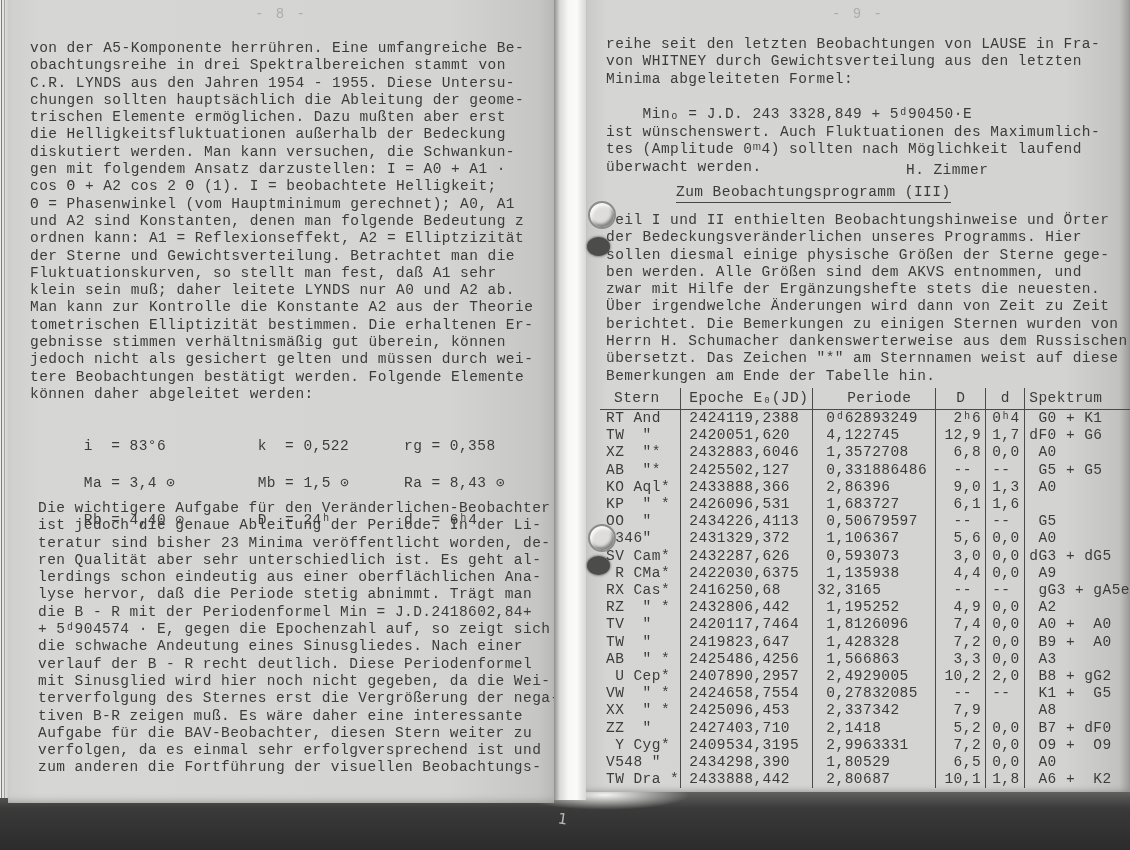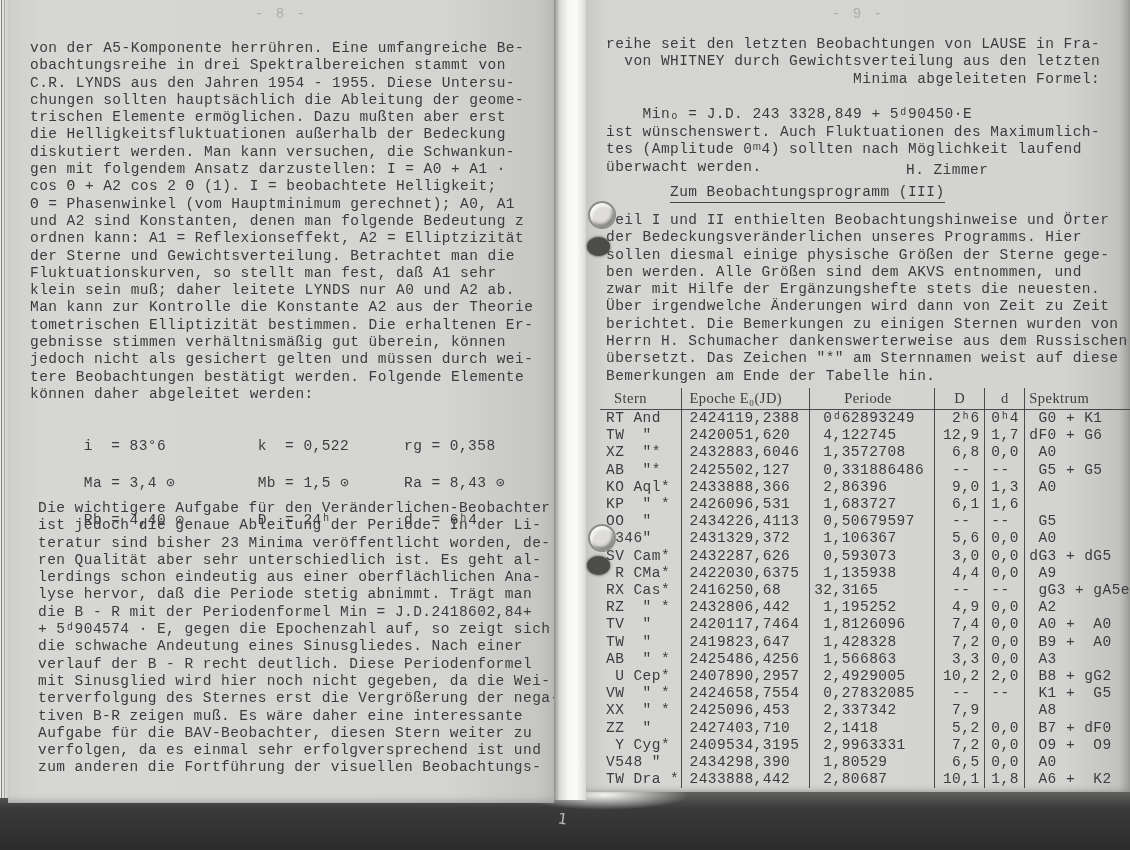--- a/index.html
+++ b/index.html
@@ -46,21 +46,21 @@
   .page-num{position:absolute;top:6px;width:100%;text-align:center;color:#aeaca9;
     font-size:14px;letter-spacing:2px;}
   .heading{position:absolute;color:#3c3c3c;font-size:14.5px;letter-spacing:.45px;white-space:pre;
     border-bottom:1.5px solid #454545;padding-bottom:2px;}
 
   
   table.startable{position:absolute;left:14px;top:388px;border-collapse:collapse;
     color:#3c3c3c;font-size:14.5px;letter-spacing:.45px;table-layout:fixed;}
   table.startable th,table.startable td{white-space:pre;padding:0;height:17.2px;
     font-weight:normal;text-align:left;vertical-align:middle;line-height:17.2px;}
-  table.startable th{border-bottom:1.6px solid #4a4a4a;height:21px;font-family:Liberation Serif, serif;}
+  table.startable th{border-bottom:1.6px solid #4a4a4a;height:21px;}
   table.startable td+td,table.startable th+th{border-left:1.6px solid #4a4a4a;}
   col.c1{width:82px;}col.c2{width:136px;}col.c3{width:132px;}
   col.c4{width:54px;}col.c5{width:44px;}col.c6{width:94px;}
   table.startable td:nth-child(1){padding-left:6px;}
   table.startable th:nth-child(1){padding-left:14px;}
   table.startable td:nth-child(2),table.startable th:nth-child(2){padding-left:8px;}
   table.startable td:nth-child(3),table.startable th:nth-child(3){padding-left:4px;}
   table.startable th:nth-child(3){padding-left:34px;}
   table.startable td:nth-child(4){padding-left:8px;}
   table.startable th:nth-child(4){text-align:center;}
@@ -130,37 +130,37 @@
     <div class="arc" style="left:534px;top:232px;"></div>
     <div class="arc" style="left:534px;top:522px;"></div>
     <div class="arc" style="left:534px;top:554px;"></div>
   </div>
 
   <div class="gutter"></div>
   <div class="edge-left"></div>
 
   <div class="page page-right">
     <div class="page-num">- 9 -</div>
-    <div class="tx" style="left:20px;top:36px;text-align:right;">
+    <div class="tx" style="left:20px;top:36px;">
         <div class="line">reihe seit den letzten Beobachtungen von LAUSE in Fra-</div>
         <div class="line">von WHITNEY durch Gewichtsverteilung aus den letzten</div>
         <div class="line">Minima abgeleiteten Formel:</div>
       </div>
     <div class="tx" style="left:20px;top:106px;">
         <span class="line" style="display:block;">    Minₒ = J.D. 243 3328,849 + 5ᵈ90450·E</span>
       </div>
     <div class="tx" style="left:20px;top:124px;">
         <div class="line">ist wünschenswert. Auch Fluktuationen des Maximumlich-</div>
         <div class="line">tes (Amplitude 0ᵐ4) sollten nach Möglichkeit laufend</div>
         <div class="line">überwacht werden.</div>
       </div>
     <div class="tx" style="left:320px;top:162px;">
         <span class="line" style="display:block;">H. Zimmer</span>
       </div>
-    <div class="heading" style="left:84px;top:184px;">Zum Beobachtungsprogramm (III)</div>
+    <div class="heading" style="left:90px;top:184px;">Zum Beobachtungsprogramm (III)</div>
     <div class="tx" style="left:20px;top:212px;">
         <div class="line">Teil I und II enthielten Beobachtungshinweise und Örter</div>
         <div class="line">der Bedeckungsveränderlichen unseres Programms. Hier</div>
         <div class="line">sollen diesmal einige physische Größen der Sterne gege-</div>
         <div class="line">ben werden. Alle Größen sind dem AKVS entnommen, und</div>
         <div class="line">zwar mit Hilfe der Ergänzungshefte stets die neuesten.</div>
         <div class="line">Über irgendwelche Änderungen wird dann von Zeit zu Zeit</div>
         <div class="line">berichtet. Die Bemerkungen zu einigen Sternen wurden von</div>
         <div class="line">Herrn H. Schumacher dankenswerterweise aus dem Russischen</div>
         <div class="line">übersetzt. Das Zeichen "*" am Sternnamen weist auf diese</div>

